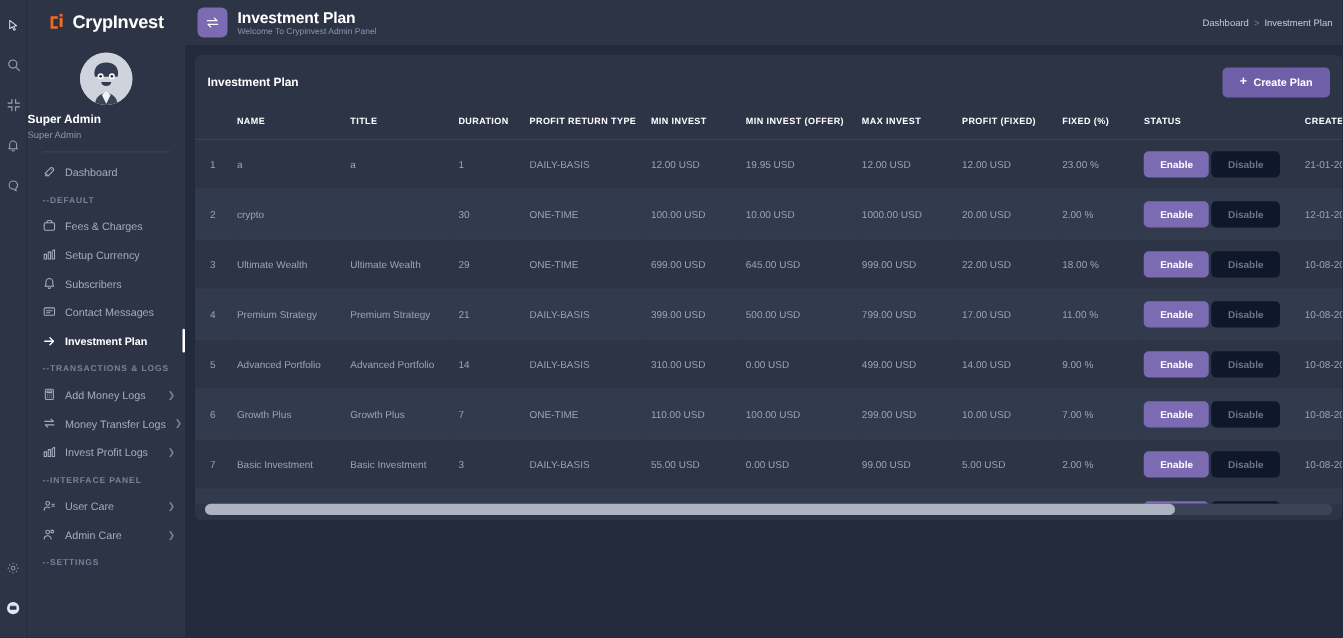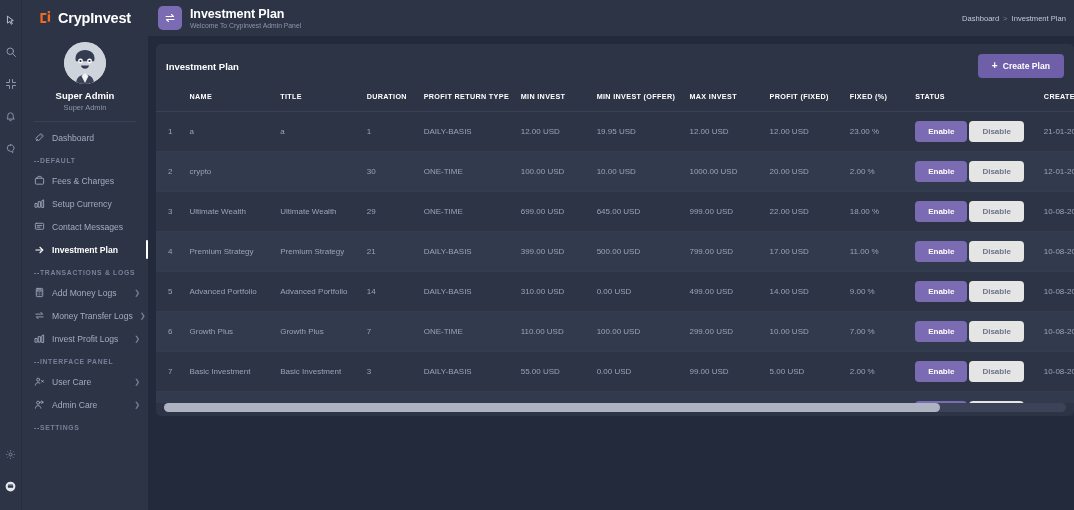--- a/index.html
+++ b/index.html
@@ -38,21 +38,21 @@
     position: relative;
   }
   .brand {
     height: 32px; display: flex; align-items: center; justify-content: center;
     gap: 3px; padding-top: 4px;
   }
   .brand-mark { display: flex; align-items: flex-start; }
   .brand-text {
     font-size: 14.5px; font-weight: bold; color: #ffffff; letter-spacing: -0.2px;
   }
-  .profile { text-align: center; padding-top: 10px; }
+  .profile { padding-top: 10px; }
   .avatar {
     width: 42px; height: 42px; border-radius: 50%;
     background: #cfd3dc; margin: 0 auto 6px;
     display: flex; align-items: flex-end; justify-content: center;
     overflow: hidden; position: relative;
   }
   .avatar svg { display:block; }
   .profile-name { font-size: 9.5px; font-weight: bold; color: #ffffff; }
   .profile-role { font-size: 7.5px; color: #8d95ab; margin-top: 2px; }
   .divider { height: 1px; background: #3a4157; margin: 9px 12px 0; }
@@ -147,21 +147,21 @@
   .col-status{ width: 122px; }
   .col-date  { width: 110px; }
 
   .status-cell { display: flex; align-items: flex-start; gap: 2px; }
   .btn-enable {
     background: #7b6bb3; color: #ffffff; border: none; border-radius: 4px;
     font-size: 8px; font-weight: bold; padding: 6px 13px; cursor: pointer;
     font-family: "Liberation Sans", sans-serif;
   }
   .btn-disable {
-    background: #e5e5e5; color: #6d748a; border: none; border-radius: 4px;
+    background: #0f172a; color: #6d748a; border: none; border-radius: 4px;
     font-size: 8px; font-weight: bold; padding: 6px 13px; cursor: pointer;
     font-family: "Liberation Sans", sans-serif;
   }
 
   .hscroll {
     flex: 0 0 auto; height: 9px; margin: 0 8px 4px 8px;
     background: #3c4359; border-radius: 5px; position: relative; cursor: pointer;
   }
   .hscroll-thumb {
     position: absolute; left: 0; top: 0; bottom: 0; width: 86%;
@@ -278,20 +278,29 @@
         <span class="ico">
           <svg width="11" height="11" viewBox="0 0 24 24" fill="none" stroke="#a4abc0" stroke-width="1.9" stroke-linecap="round" stroke-linejoin="round">
             <rect x="3" y="12" width="4" height="8"></rect>
               <rect x="10" y="8" width="4" height="12"></rect>
               <path d="M17 20V6l4-2v16z"></path>
           </svg>
         </span>
         <span class="lbl">Setup Currency</span>
       </div>
 
+      <div class="nav-item">
+        <span class="ico">
+          <svg width="11" height="11" viewBox="0 0 24 24" fill="none" stroke="#a4abc0" stroke-width="1.9" stroke-linecap="round" stroke-linejoin="round">
+            <path d="M18 15V10a6 6 0 10-12 0v5l-1.5 2.5h15z"></path>
+              <path d="M10 19.5a2 2 0 004 0"></path>
+          </svg>
+        </span>
+        <span class="lbl">Subscribers</span>
+      </div>
 
       <div class="nav-item">
         <span class="ico">
           <svg width="11" height="11" viewBox="0 0 24 24" fill="none" stroke="#a4abc0" stroke-width="1.9" stroke-linecap="round" stroke-linejoin="round">
             <rect x="3" y="5" width="18" height="13" rx="2"></rect>
               <path d="M7 10h10M7 13.5h6"></path>
           </svg>
         </span>
         <span class="lbl">Contact Messages</span>
       </div>

